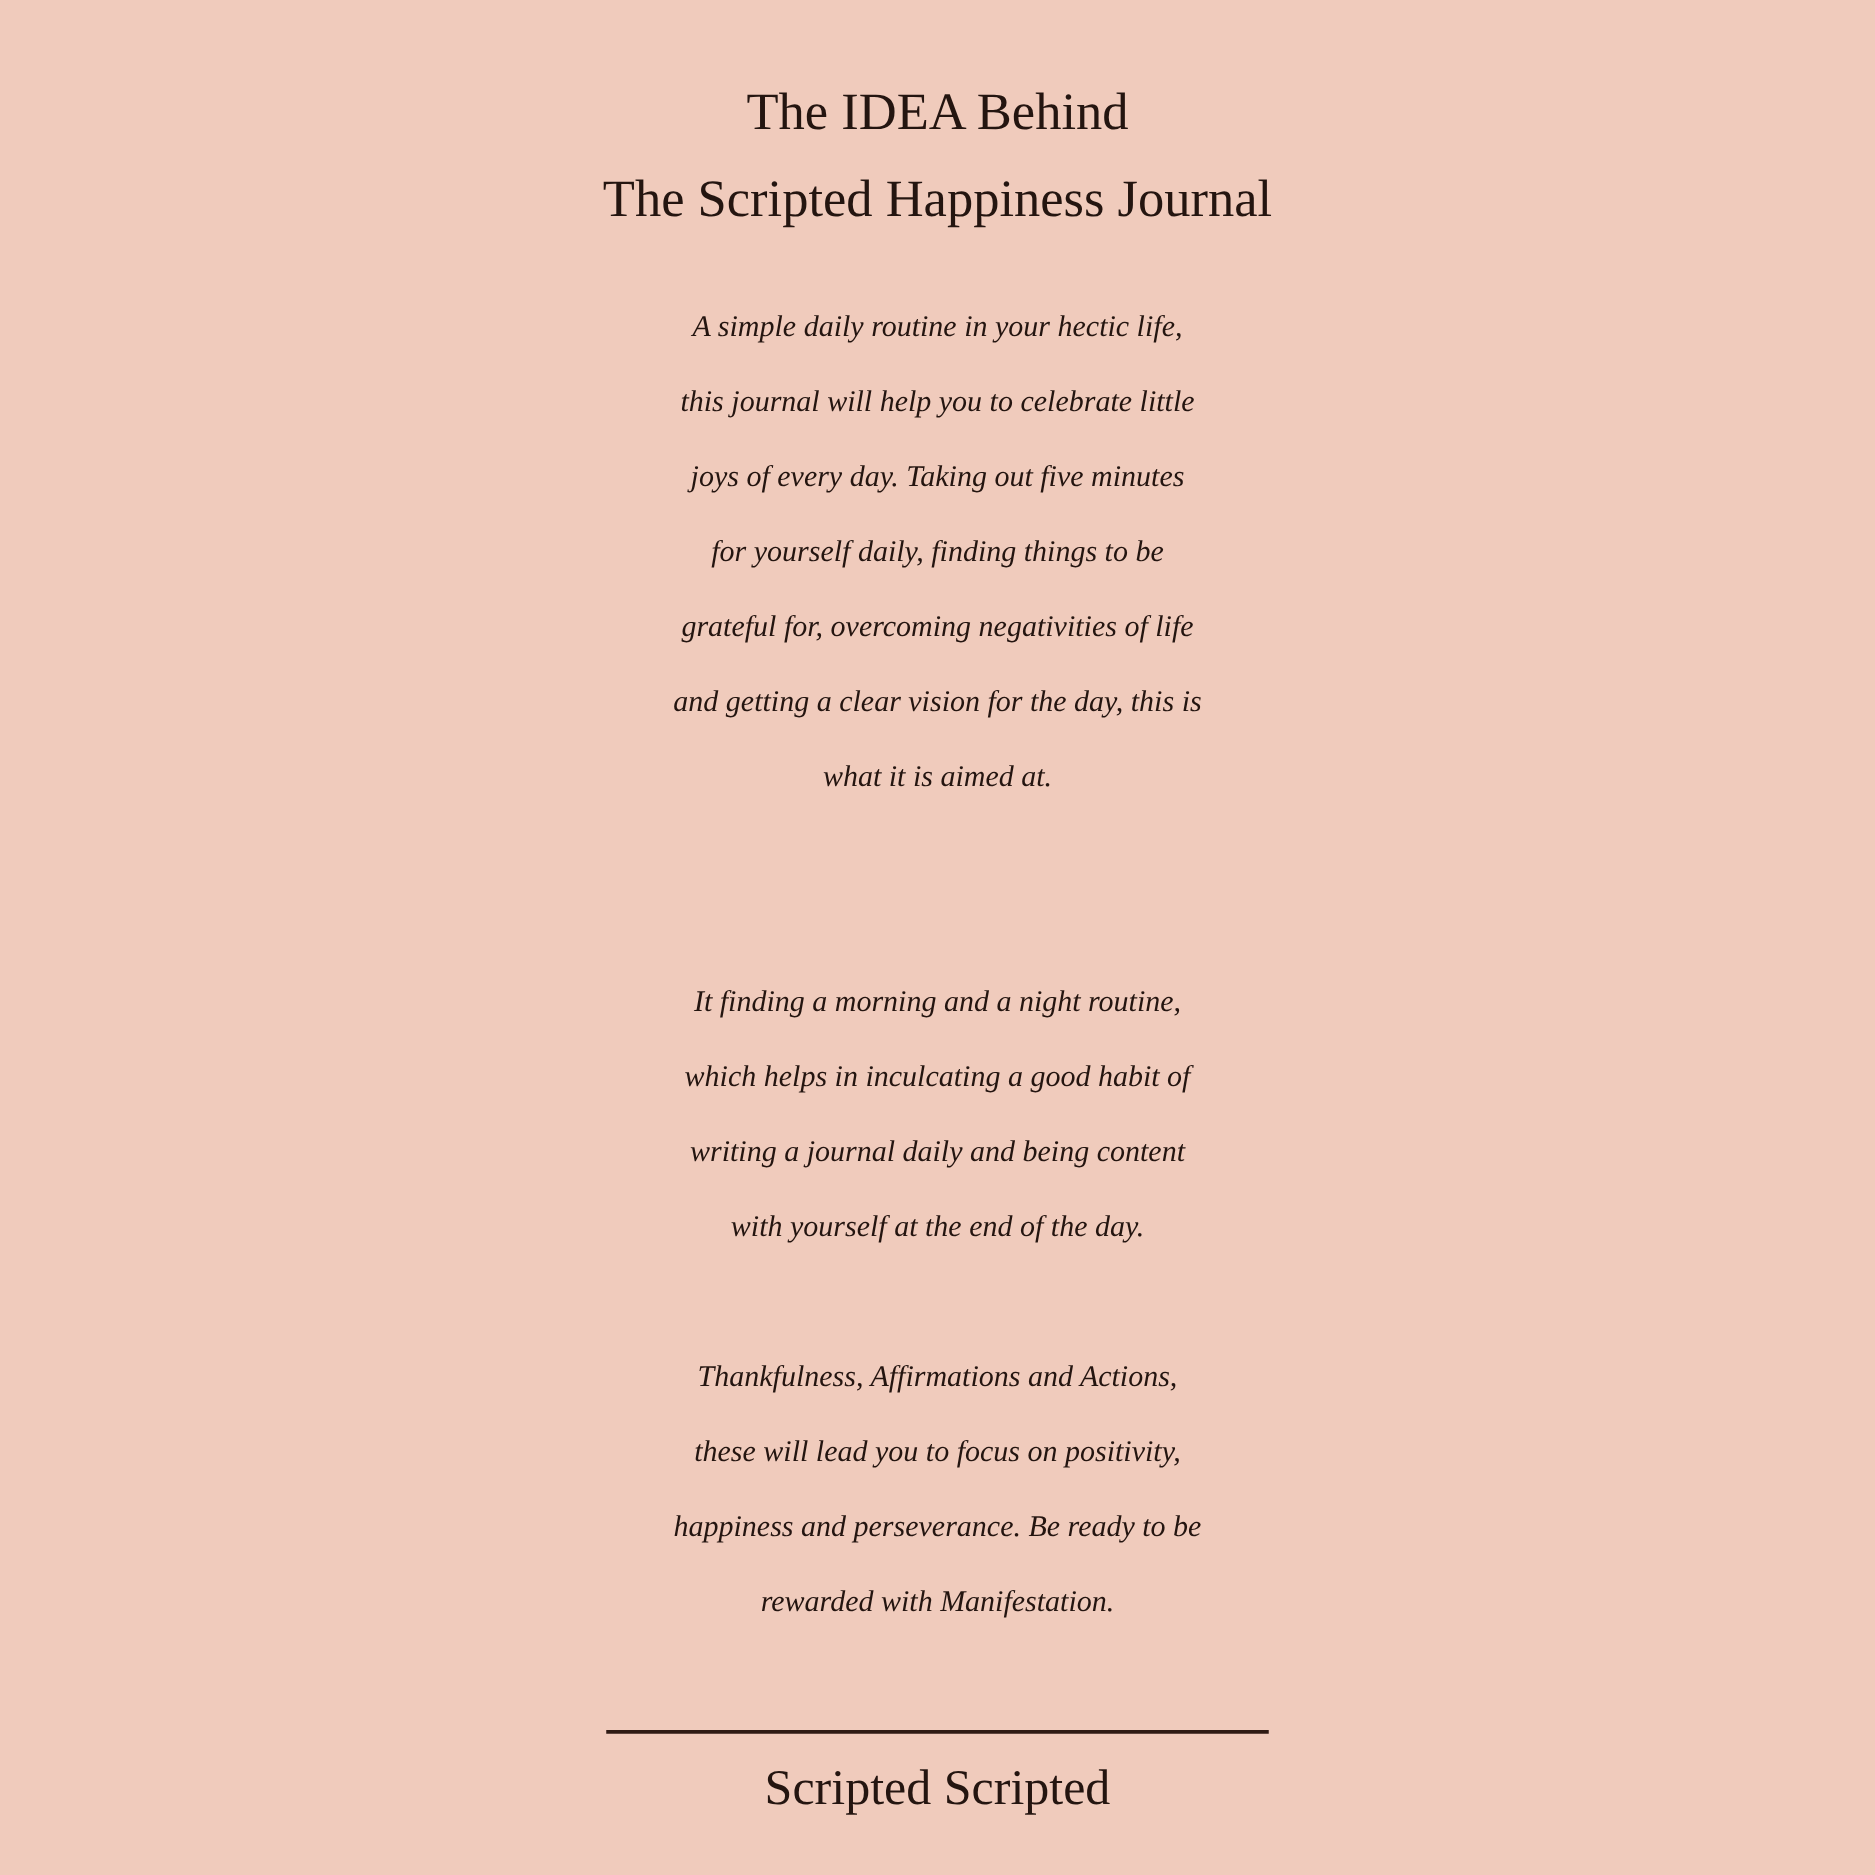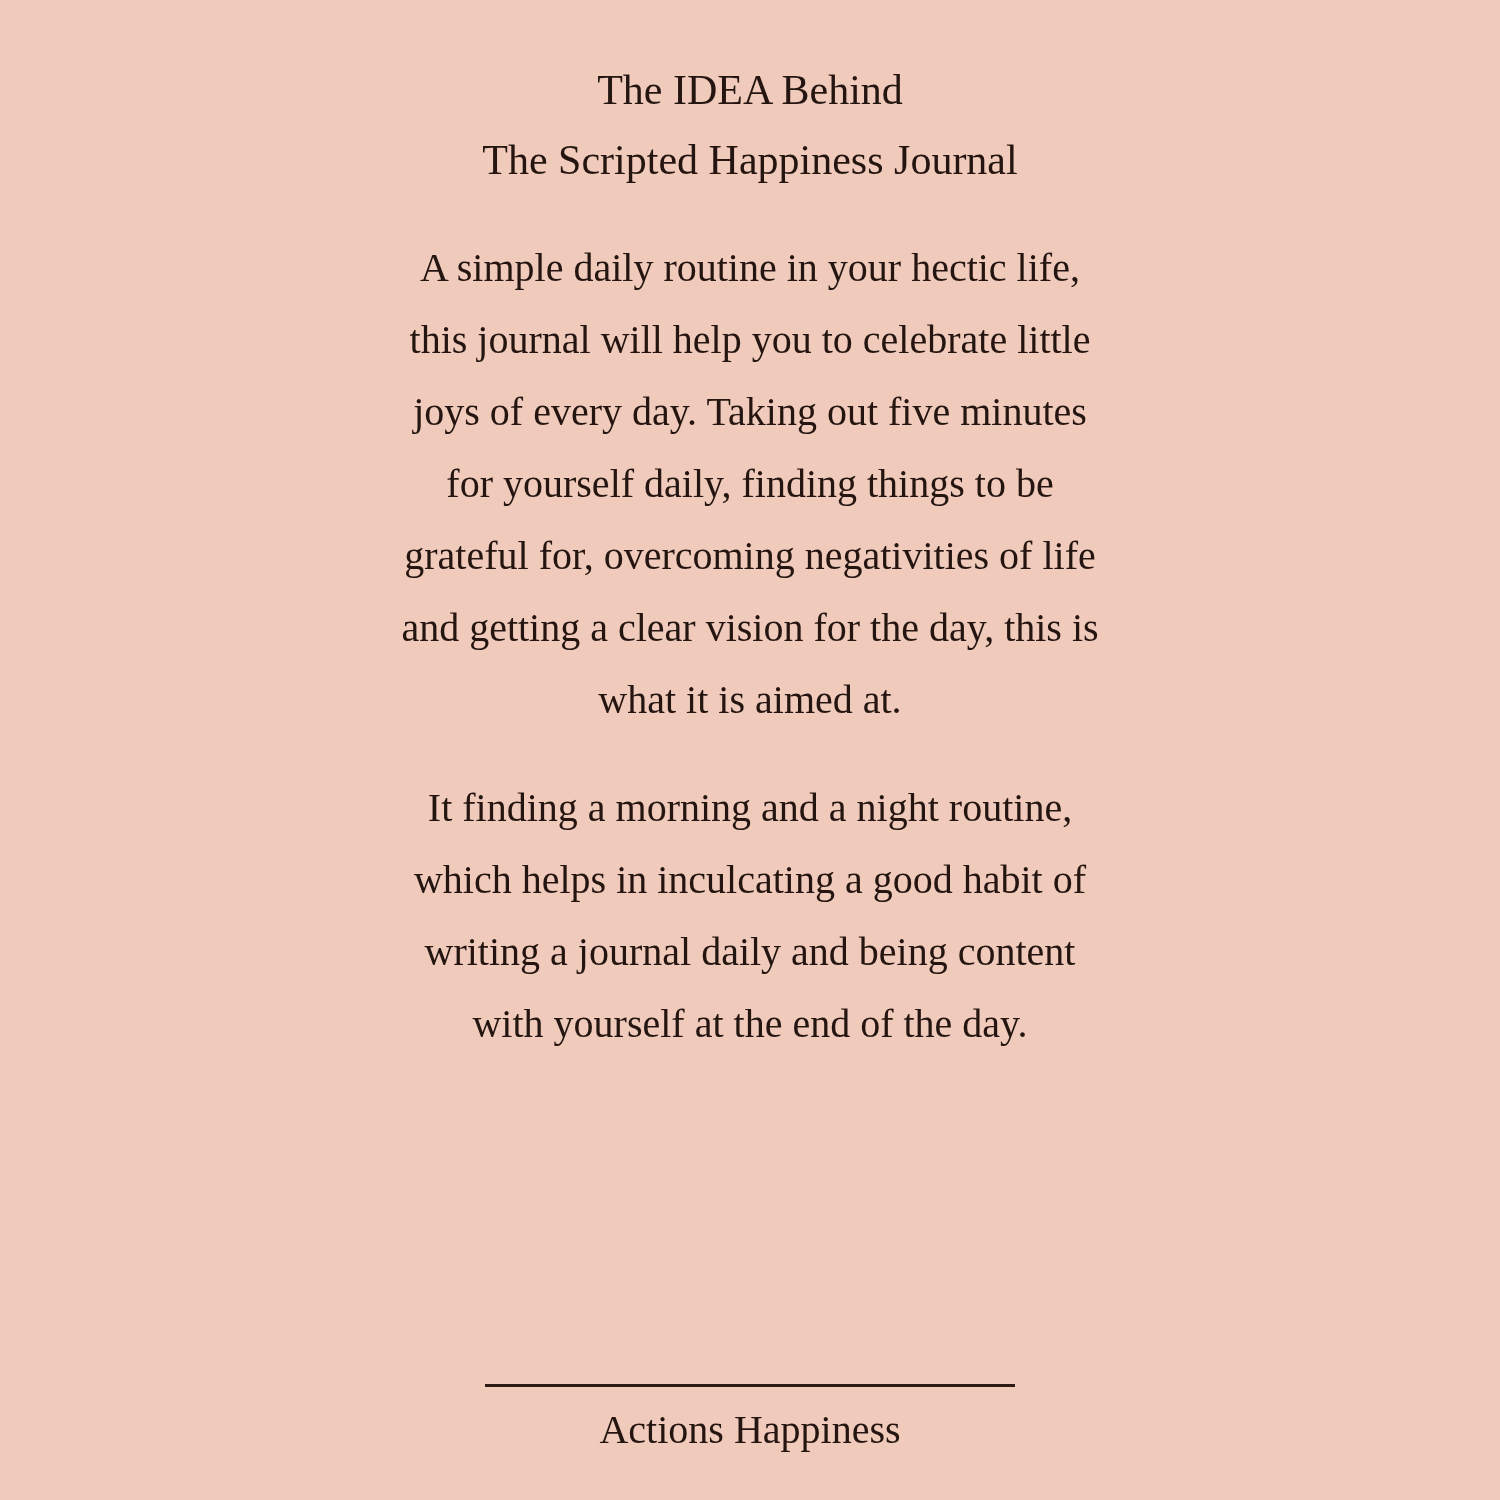--- a/index.html
+++ b/index.html
@@ -26,22 +26,23 @@
     width: 100%;
     text-align: center;
     white-space: pre-line;
   }
   .title-block {
     top: 55px;
     font-size: 42px;
     line-height: 70px;
   }
   .para {
-    font-size: 40px;
-    line-height: 72px;
+    font-size: 24px;
+    line-height: 60px;
+    font-style: italic;
   }
   .para-1 { top: 232px; }
   .para-2 { top: 772px; }
   .para-3 { top: 1072px; }
   .footer-divider {
     position: absolute;
     top: 1384px;
     left: 485px;
     width: 530px;
     height: 3px;
@@ -67,18 +68,22 @@
 for yourself daily, finding things to be
 grateful for, overcoming negativities of life
 and getting a clear vision for the day, this is
 what it is aimed at.</div>
 
   <div class="center-text para para-2">It finding a morning and a night routine,
 which helps in inculcating a good habit of
 writing a journal daily and being content
 with yourself at the end of the day.</div>
 
+  <div class="center-text para para-3">Thankfulness, Affirmations and Actions,
+these will lead you to focus on positivity,
+happiness and perseverance. Be ready to be
+rewarded with Manifestation.</div>
 
   <div class="footer-divider"></div>
 
-  <div class="center-text footer-brand">Actions Happiness</div>
+  <div class="center-text footer-brand">Scripted Scripted</div>
 
 </div>
 
 </body></html>

